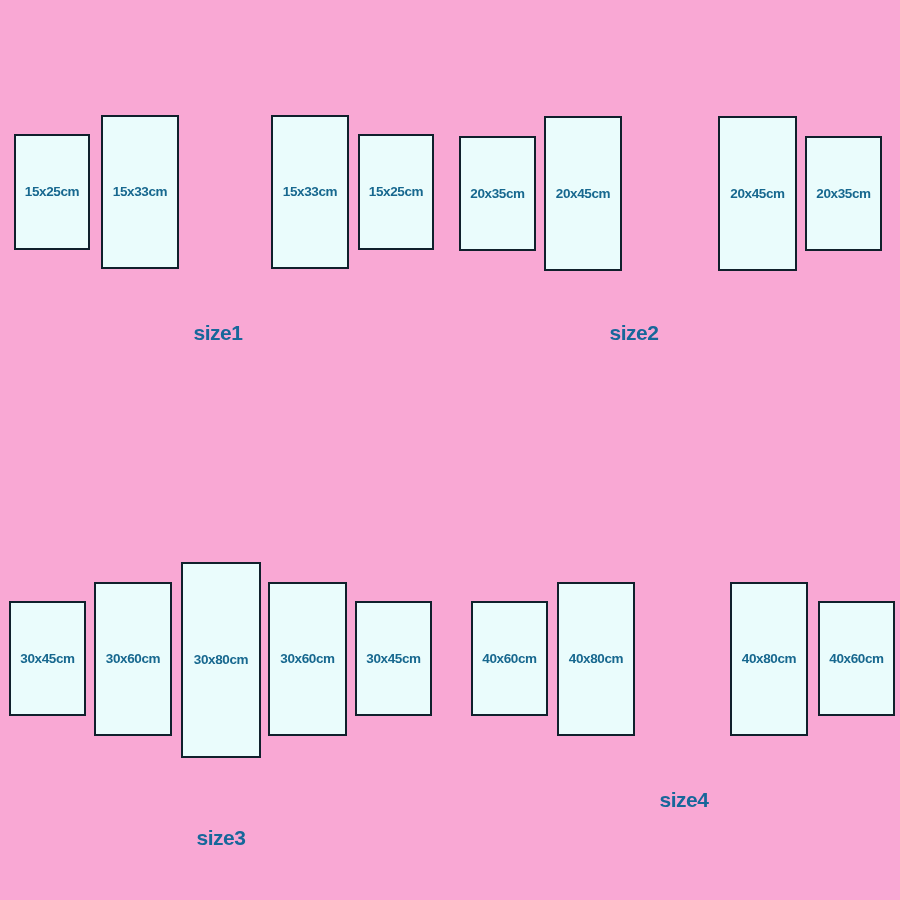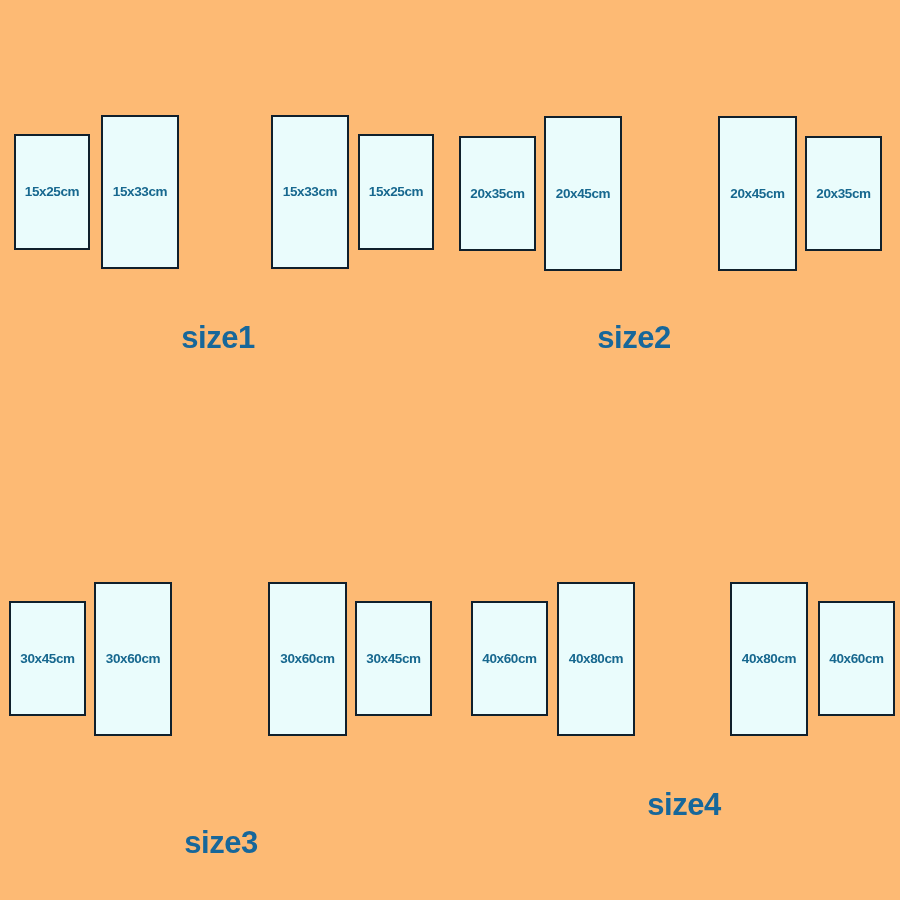--- a/index.html
+++ b/index.html
@@ -11,21 +11,21 @@
   body {
     width: 900px;
     height: 900px;
     font-family: "Liberation Sans", sans-serif;
     overflow: hidden;
   }
   #stage {
     position: relative;
     width: 900px;
     height: 900px;
-    background: #fdba74;
+    background: #f9a8d4;
   }
   .panel {
     position: absolute;
     box-sizing: border-box;
     background: #eafcfc;
     border: 2px solid #10202c;
     display: flex;
     align-items: center;
     justify-content: center;
   }
@@ -37,21 +37,21 @@
     letter-spacing: -0.4px;
     white-space: nowrap;
     line-height: 1;
     text-align: center;
   }
   .group-title {
     position: absolute;
     color: #17679a;
     font-family: "Liberation Sans", sans-serif;
     font-weight: bold;
-    font-size: 31px;
+    font-size: 21px;
     letter-spacing: -0.5px;
     white-space: nowrap;
     text-align: left;
     line-height: 1;
   }
 </style>
 </head>
 <body>
 
 <div id="stage">
@@ -81,20 +81,23 @@
     <div class="panel" style="left: 805px; top: 136px; width: 77px; height: 115px;">
       <span class="panel-label">20x35cm</span>
     </div>
     <div class="group-title" style="left: 634px; top: 322px; transform: translateX(-50%);">size2</div>
     <div class="panel" style="left: 9px; top: 601px; width: 77px; height: 115px;">
       <span class="panel-label">30x45cm</span>
     </div>
     <div class="panel" style="left: 94px; top: 582px; width: 78px; height: 154px;">
       <span class="panel-label">30x60cm</span>
     </div>
+    <div class="panel" style="left: 181px; top: 562px; width: 80px; height: 196px;">
+      <span class="panel-label">30x80cm</span>
+    </div>
     <div class="panel" style="left: 268px; top: 582px; width: 79px; height: 154px;">
       <span class="panel-label">30x60cm</span>
     </div>
     <div class="panel" style="left: 355px; top: 601px; width: 77px; height: 115px;">
       <span class="panel-label">30x45cm</span>
     </div>
     <div class="group-title" style="left: 221px; top: 827px; transform: translateX(-50%);">size3</div>
     <div class="panel" style="left: 471px; top: 601px; width: 77px; height: 115px;">
       <span class="panel-label">40x60cm</span>
     </div>

